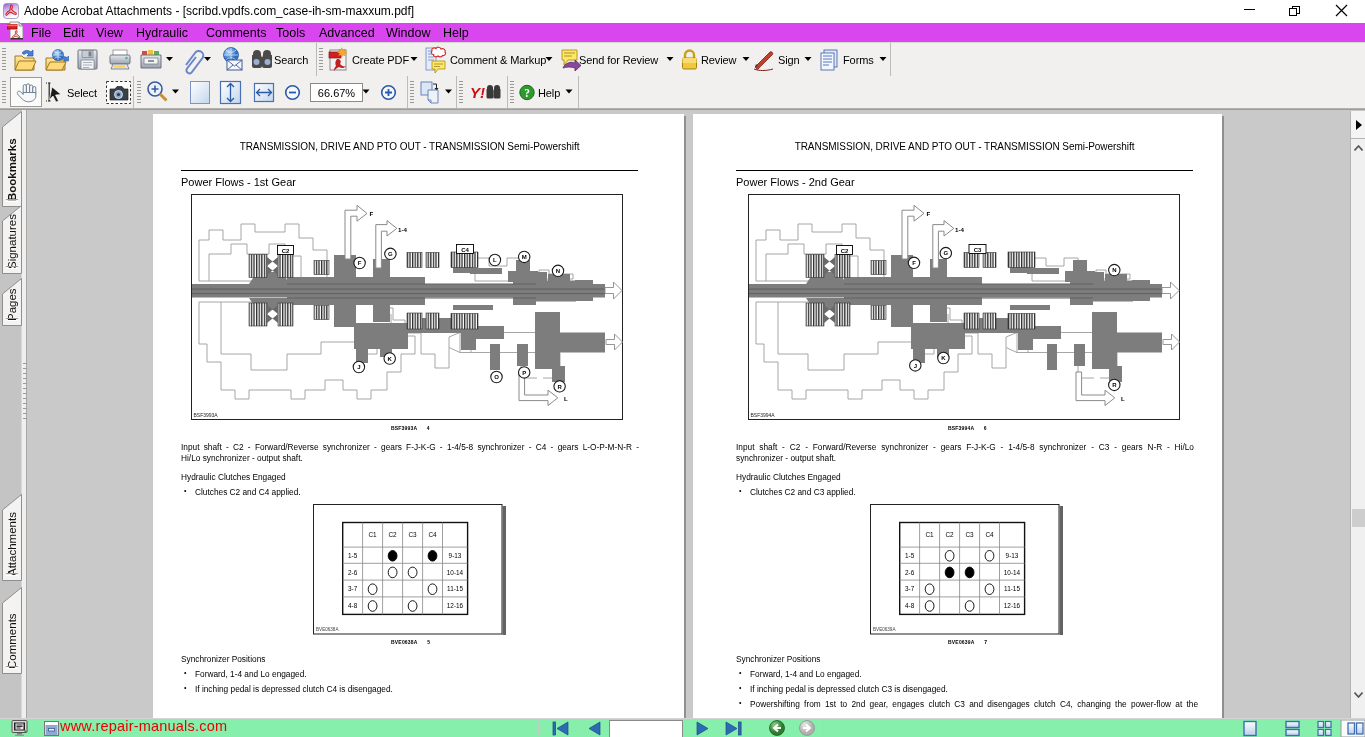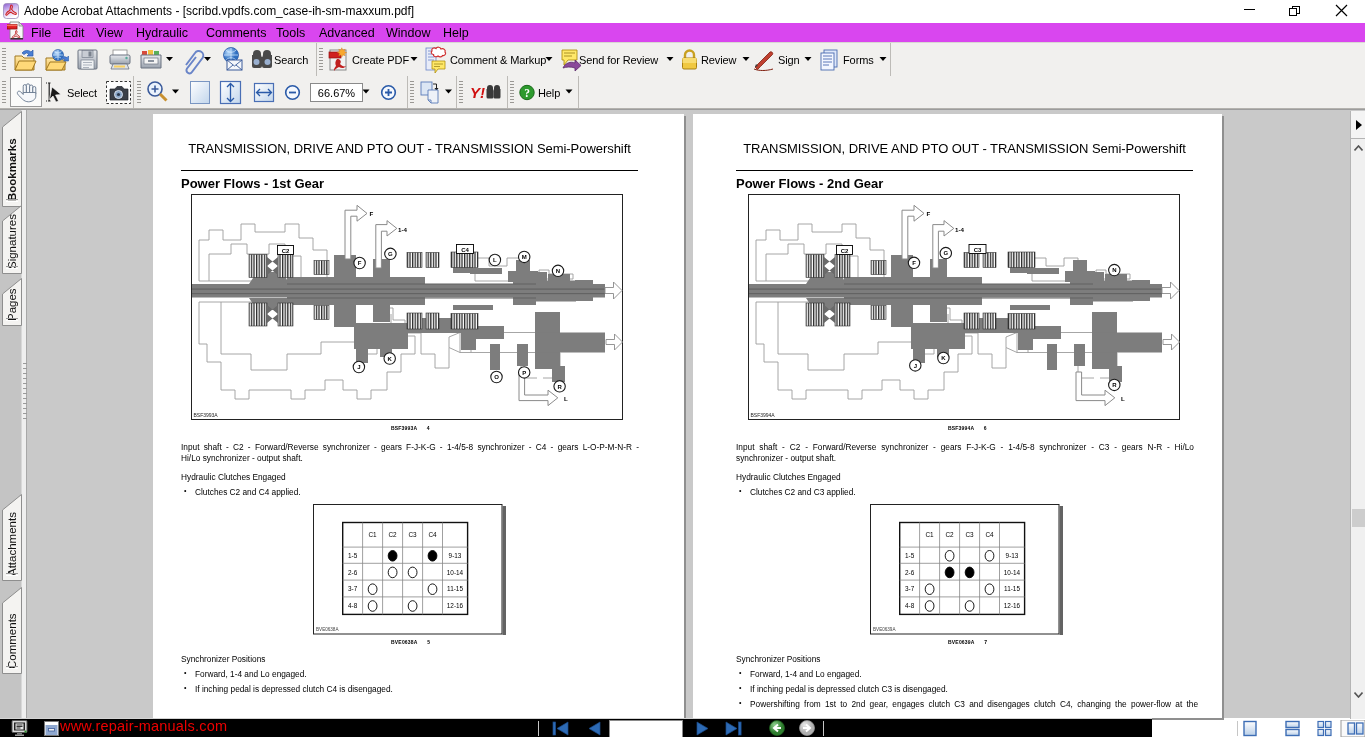--- a/index.html
+++ b/index.html
@@ -11,28 +11,28 @@
 #tb1{position:absolute;left:0;top:42px;width:1365px;height:34px;background:#f1f0ee;border-top:1px solid #d9d7d3}
 #tb2{position:absolute;left:0;top:76px;width:1365px;height:33px;background:#f1f0ee}
 .vsep{position:absolute;top:0;width:1px;height:100%;background:#bdbbb7}
 .tgrip{position:absolute;top:5px;width:4px;background:repeating-linear-gradient(180deg,#9a9894 0 1px,rgba(0,0,0,0) 1px 3px)}
 #main{position:absolute;left:0;top:109px;width:1365px;height:609px;background:#c9c9c9;border-top:1px solid #9c9c9c}
 #tabcol{position:absolute;left:0;top:0;width:21px;height:609px;background:#c4c4c4}
 #splitter{position:absolute;left:21px;top:0;width:6px;height:609px;background:#efefef;border-right:1px solid #a8a8a8;border-left:1px solid #d8d8d8}
 .page{position:absolute;top:4px;height:604px;background:#fff;box-shadow:2px 2px 0 #8f8f8f}
 #page1{left:153px;width:531px}
 #page2{left:693px;width:529px}
-.phead{position:absolute;top:26.5px;text-align:center;font-size:13px;color:#000;letter-spacing:-0.05px;width:457px}
+.phead{position:absolute;top:26.5px;text-align:center;font-size:10px;color:#000;letter-spacing:-0.05px;width:457px}
 .prule{position:absolute;height:1.4px;background:#000}
-.pheading{position:absolute;font-size:13px;font-weight:bold;color:#000}
+.pheading{position:absolute;font-size:11px;font-weight:normal;color:#000}
 .ptext{position:absolute;font-size:8.3px;color:#000;line-height:10.8px}
 .pcap{position:absolute;font-size:5px;font-weight:bold;color:#000}
 .bullet{position:absolute;font-size:8.3px;color:#000}
 .bullet:before{content:"•";font-size:7px;position:absolute;left:-11px;top:0}
-#statusbar{position:absolute;left:0;top:718px;width:1152px;height:19px;background:#000000;border-top:1px solid #d4d4d4}
+#statusbar{position:absolute;left:0;top:718px;width:1365px;height:19px;background:#86efac;border-top:1px solid #d4d4d4}
 #scroll{position:absolute;left:1350px;top:0;width:15px;height:609px;background:#f0f0f0;border-left:1px solid #b4b4b4}
 </style></head>
 <body>
 <div id="titlebar">
  <svg class="abs" style="left:3px;top:3px" width="16" height="16" viewBox="0 0 16 16">
 <defs>
         <linearGradient id="acg" x1="0" y1="0" x2="0.4" y2="1">
           <stop offset="0" stop-color="#8a5ad0"></stop>
           <stop offset="0.45" stop-color="#cfb8ee"></stop>
           <stop offset="1" stop-color="#ffffff"></stop>

